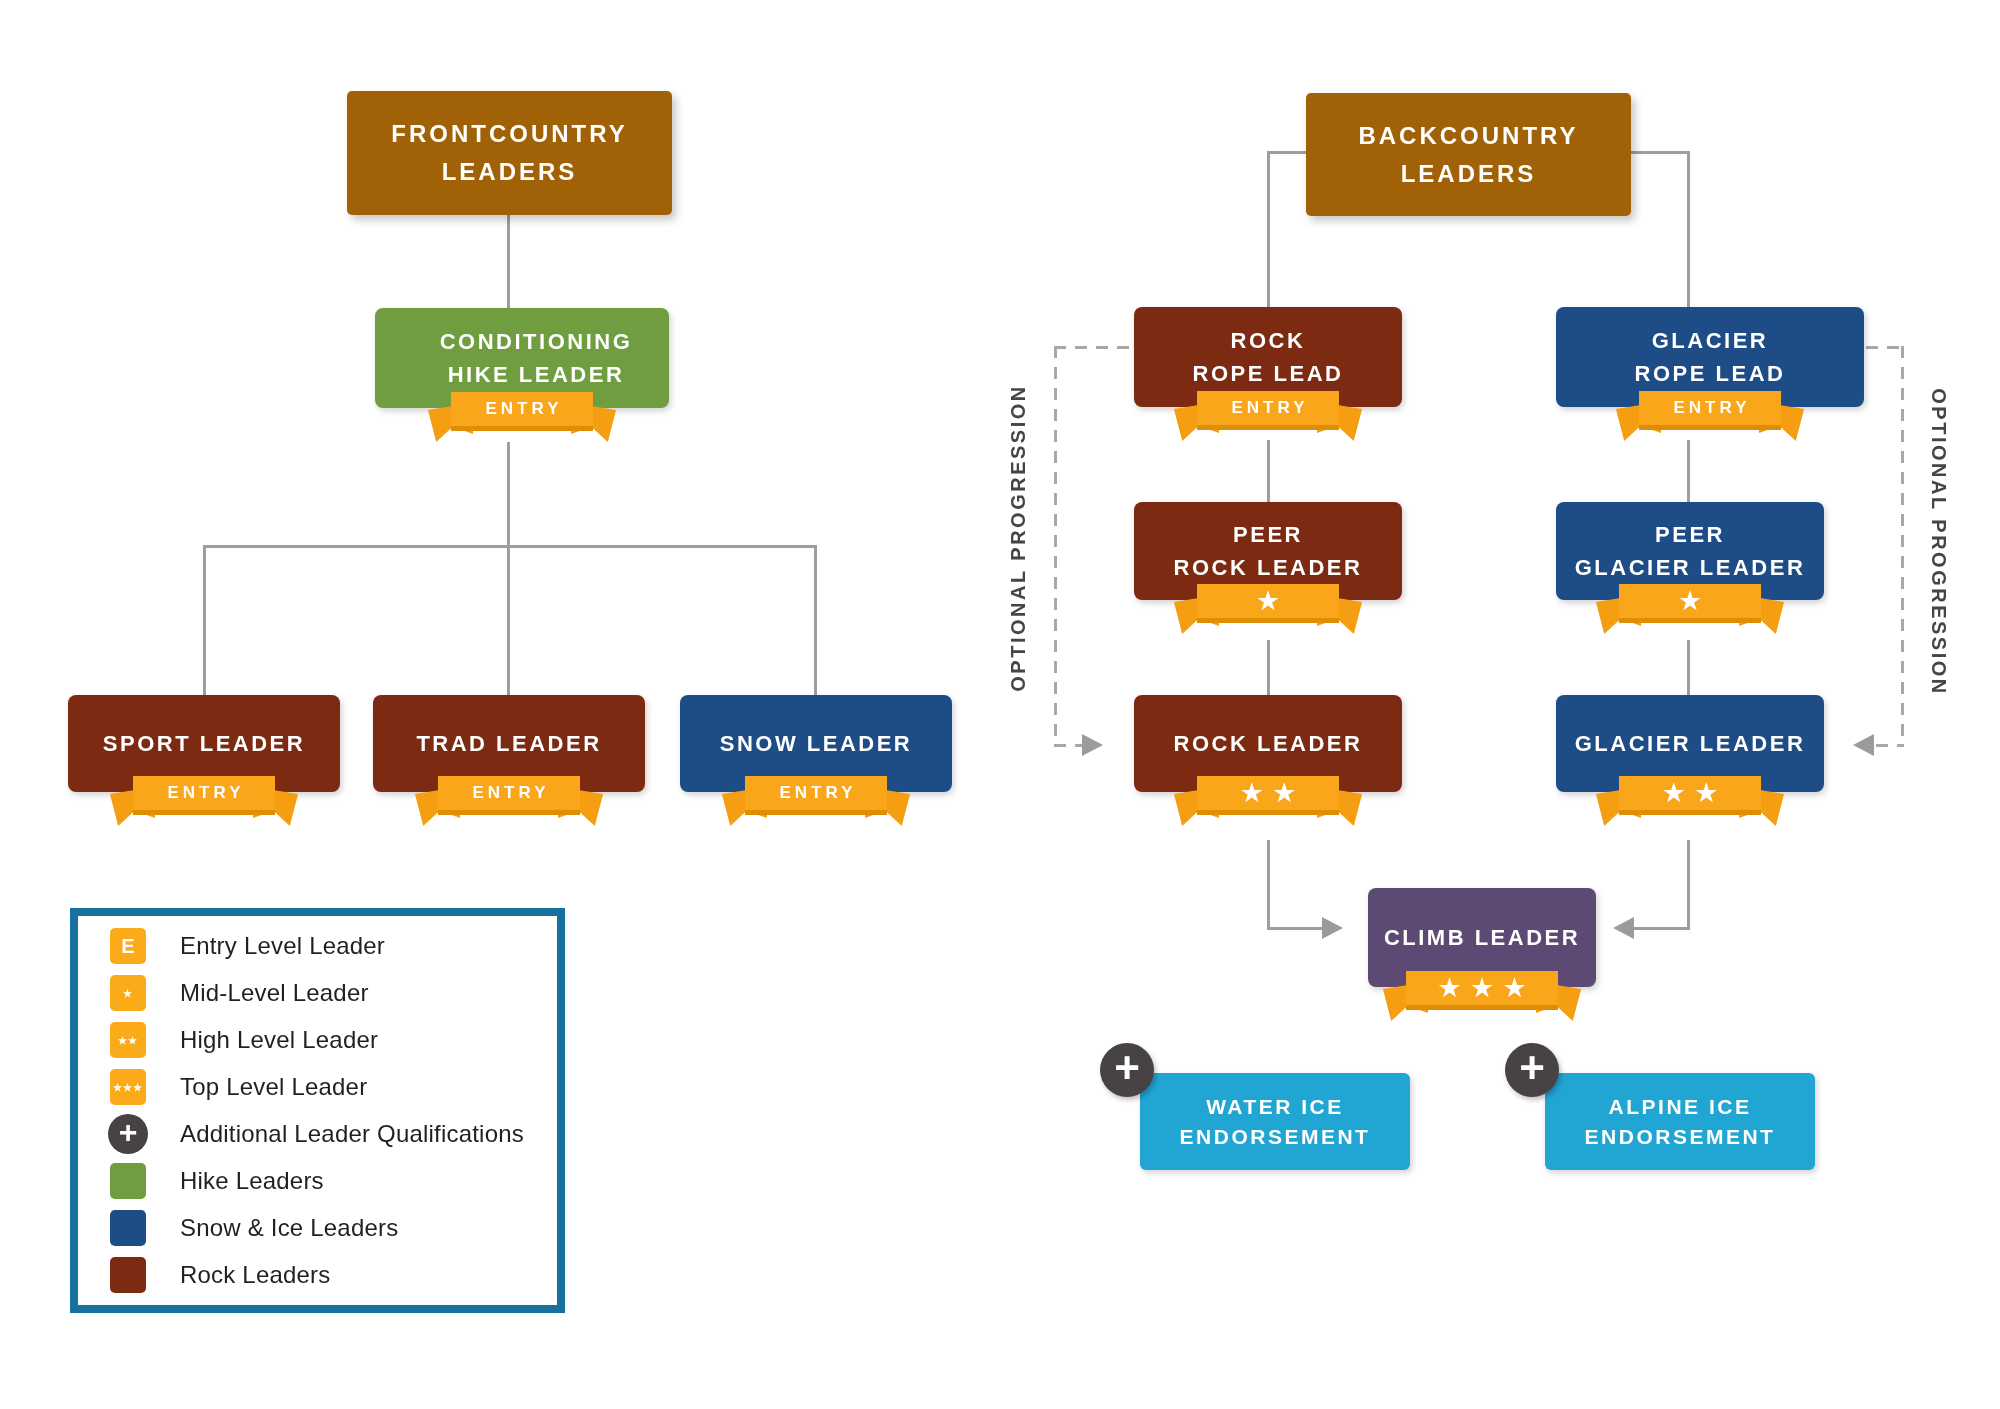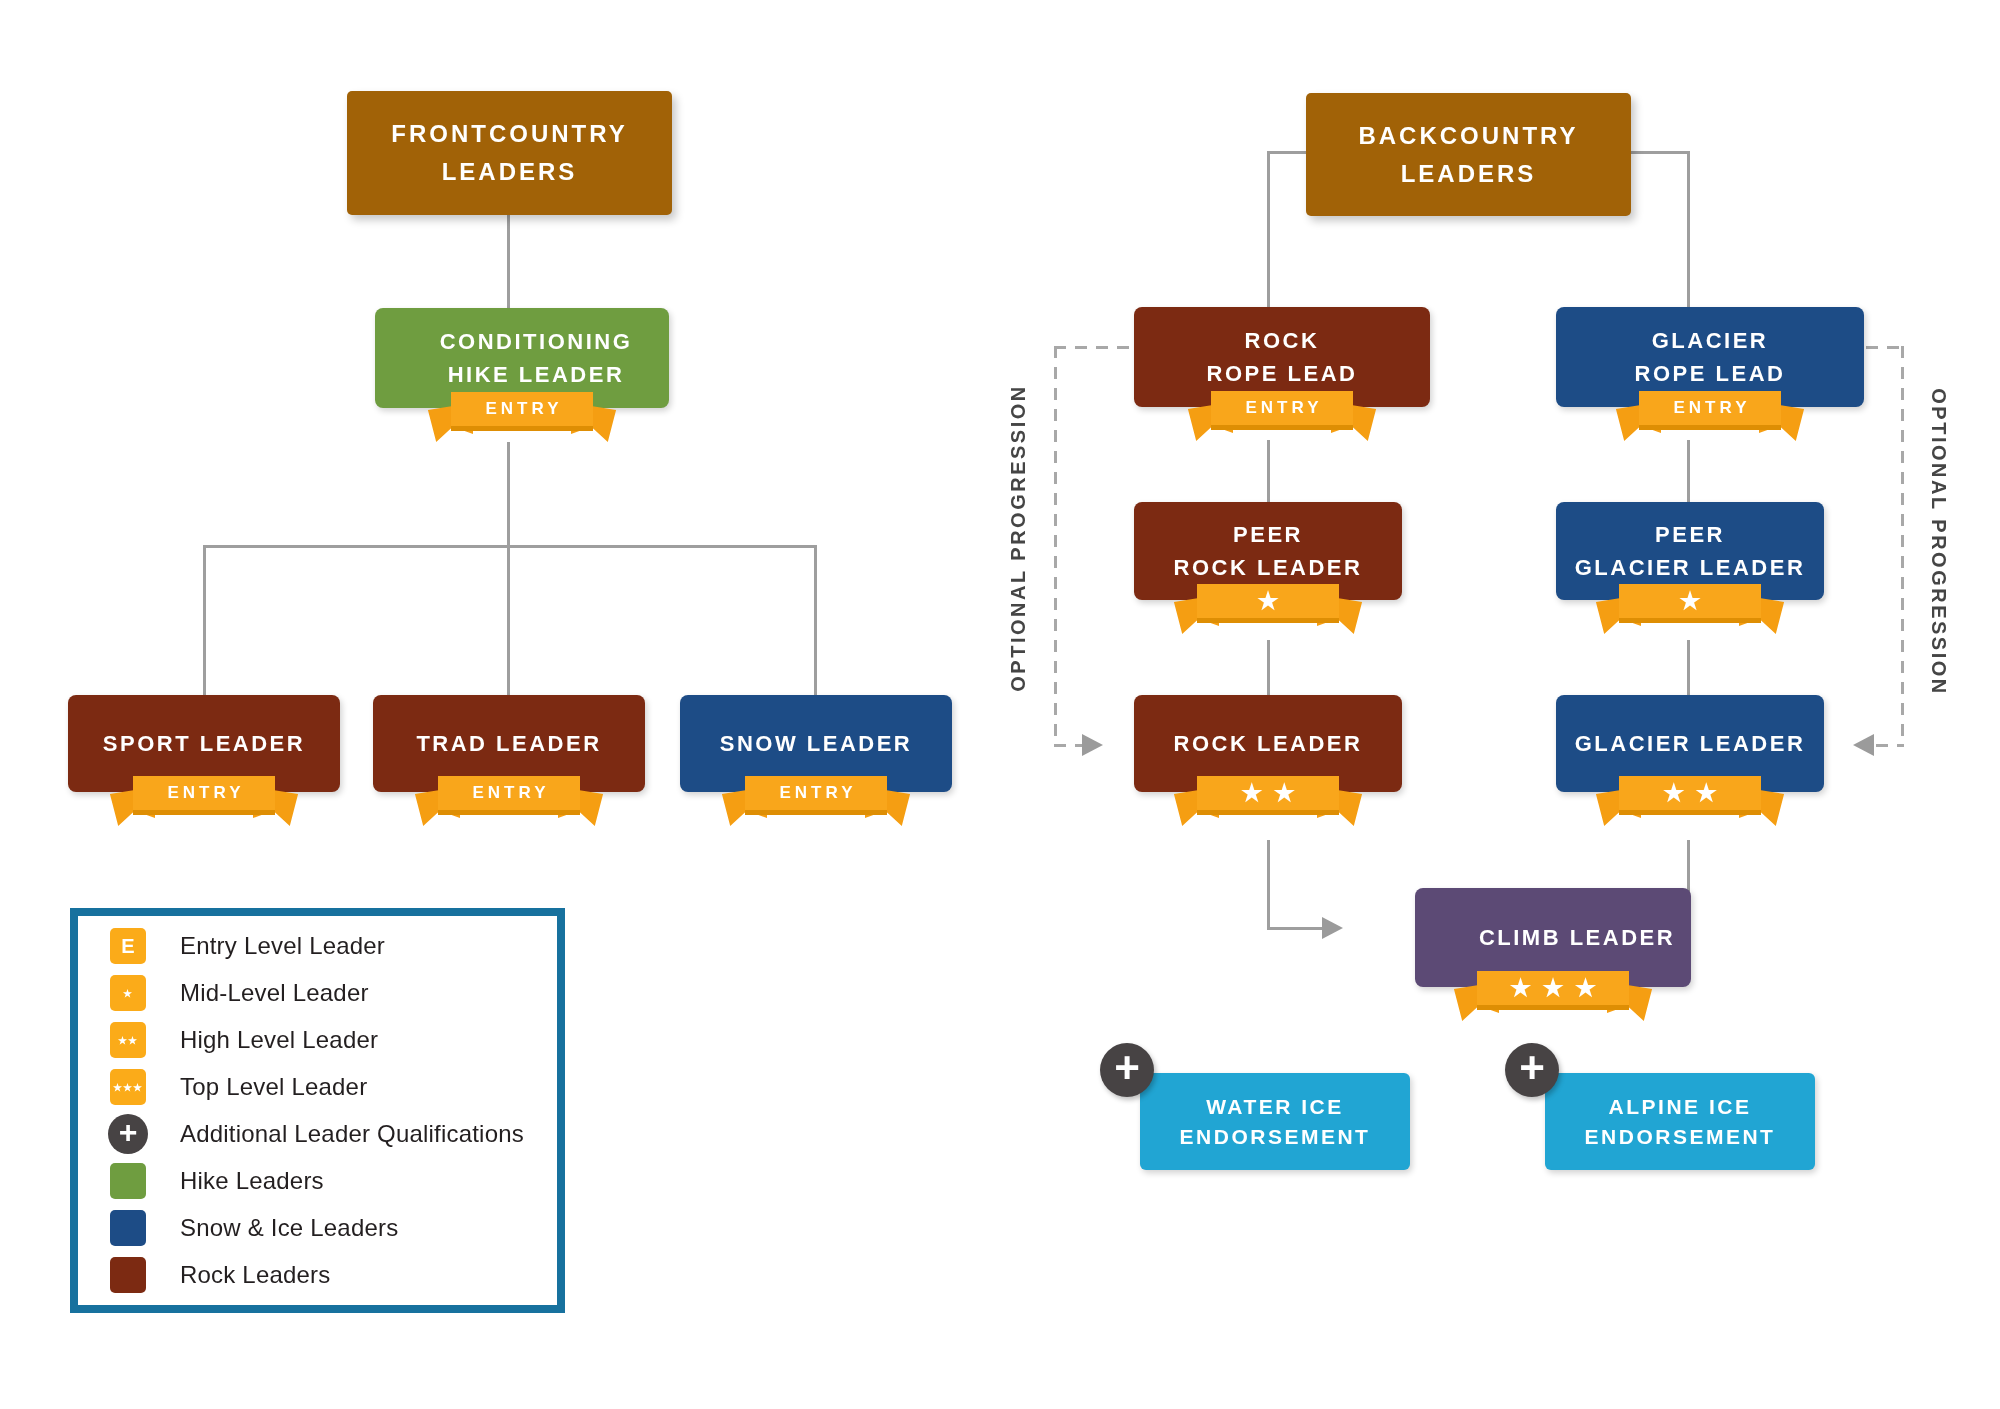--- a/index.html
+++ b/index.html
@@ -165,21 +165,21 @@
     </div>
   </div>
 
   <div class="node black" style="left:1306px;top:93px;width:325px;height:123px;">
     <div class="lbl">
       <div>BACKCOUNTRY</div>
       <div>LEADERS</div>
     </div>
   </div>
 
-  <div class="node rock" style="left:1134px;top:307px;width:296px;height:100px;">
+  <div class="node rock" style="left:1134px;top:307px;width:268px;height:100px;">
     <div class="lbl">
       <div>ROCK</div>
       <div>ROPE LEAD</div>
     </div>
     <div class="ribbon">
       <div class="wing l"></div>
       <div class="band entry">
           <span>ENTRY</span>
         </div>
       <div class="wing r"></div>
@@ -243,21 +243,21 @@
     <div class="lbl">GLACIER LEADER</div>
     <div class="ribbon">
       <div class="wing l"></div>
       <div class="band stars">
           <span>★★</span>
         </div>
       <div class="wing r"></div>
     </div>
   </div>
 
-  <div class="node purple" style="left:1415px;top:888px;width:228px;height:99px;padding-left:48px;">
+  <div class="node purple" style="left:1368px;top:888px;width:228px;height:99px;">
     <div class="lbl">CLIMB LEADER</div>
     <div class="ribbon">
       <div class="wing l"></div>
       <div class="band stars wide">
           <span>★★★</span>
         </div>
       <div class="wing r"></div>
     </div>
   </div>
 

